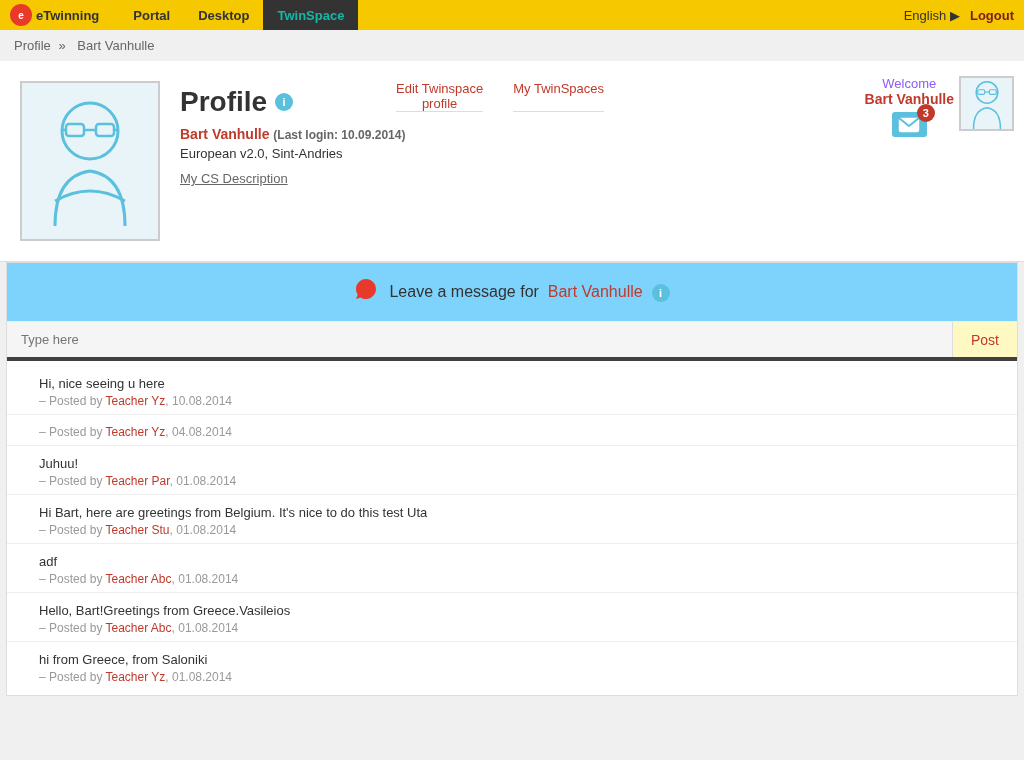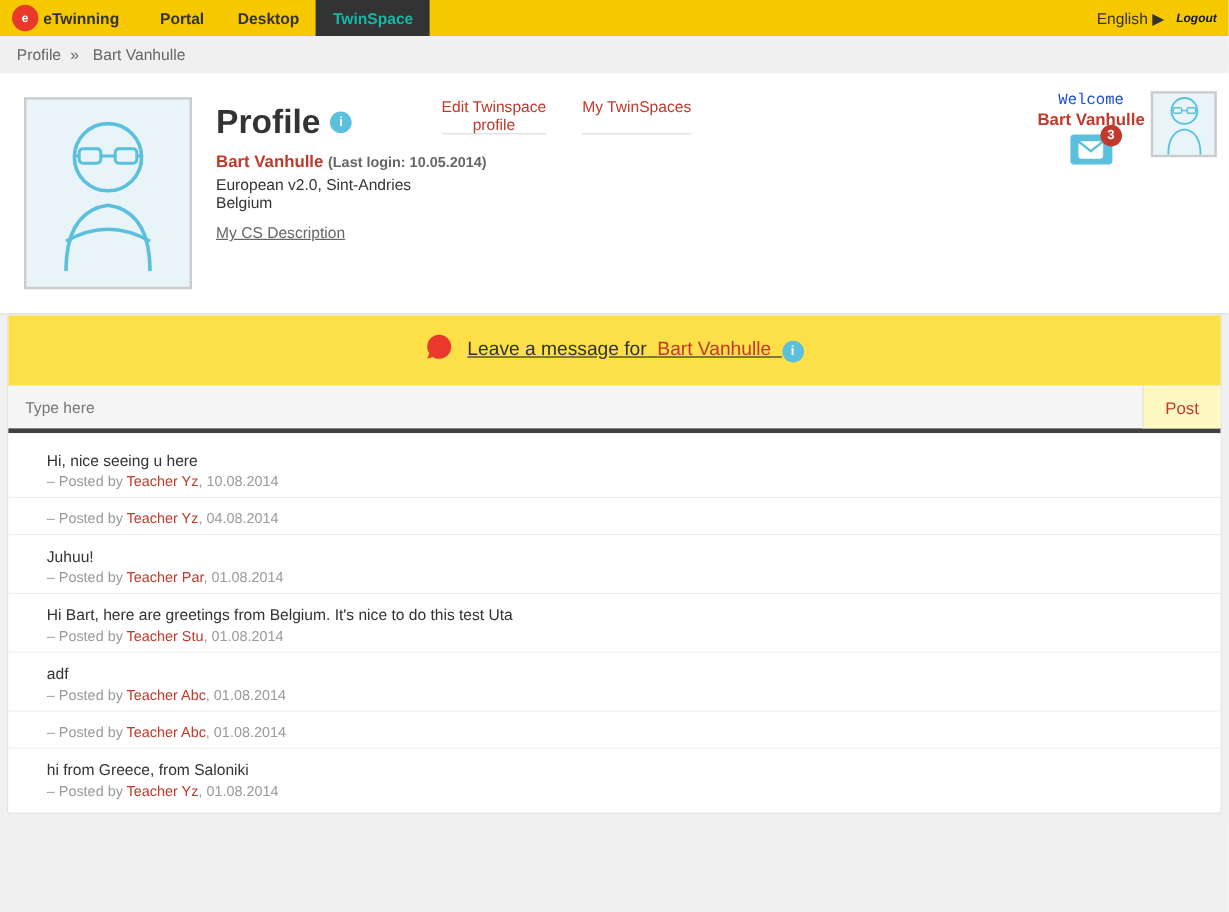--- a/index.html
+++ b/index.html
@@ -61,25 +61,24 @@
       display: flex;
       align-items: center;
       gap: 10px;
     }
     .nav-right .lang {
       font-size: 13px;
       color: #333;
       cursor: pointer;
     }
     .nav-right .logout {
-      font-size: 10px;
-      color: #0f172a;
-      cursor: pointer;
-      font-weight: bold;
-      font-style: italic;
+      font-size: 13px;
+      color: #7f1d1d;
+      cursor: pointer;
+      font-weight: bold;
     }
 
     
     .breadcrumb {
       padding: 8px 14px;
       font-size: 13px;
       color: #666;
       background: #f0f0f0;
       border-radius: 10px;
     }
@@ -162,42 +161,41 @@
     }
     .profile-desc {
       font-size: 13px;
       color: #666;
       margin-top: 10px;
       text-decoration: underline;
     }
     .profile-links {
       position: absolute;
       top: 20px;
-      left: 368px;
+      left: 396px;
       display: flex;
       gap: 30px;
     }
     .profile-link {
       color: #c0392b;
       font-size: 13px;
       text-decoration: none;
       cursor: pointer;
       border-bottom: 1px solid #ddd;
       text-align: center;
     }
     .welcome-area {
       position: absolute;
       top: 15px;
       right: 70px;
       text-align: center;
     }
     .welcome-text {
       font-size: 13px;
-      color: #1d4ed8;
-      font-family: Liberation Mono, monospace;
+      color: #8b5cf6;
     }
     .welcome-name {
       color: #c0392b;
       font-weight: bold;
       font-size: 14px;
     }
     .mail-badge {
       position: relative;
       display: inline-flex;
       align-items: center;
@@ -235,28 +233,27 @@
       right: 10px;
       width: 55px;
       height: 55px;
       border: 2px solid #ccc;
       background: #e8f4f8;
       display: flex;
       align-items: center;
       justify-content: center;
     }
     .message-header {
-      background: #fde047;
+      background: #7dd3fc;
       padding: 14px 20px;
       display: flex;
       align-items: center;
       justify-content: center;
       border-bottom: 1px solid #eee;
       gap: 11px;
-      text-decoration: underline;
     }
     .message-icon {
       color: #e8392a;
       font-size: 22px;
     }
     .message-title {
       font-size: 16px;
       color: #333;
     }
     .message-name-link {
@@ -365,24 +362,23 @@
     </svg>
   </div>
 
   <div class="profile-info">
     <div class="profile-title">
       <span>Profile</span>
       <span class="info-icon">i</span>
     </div>
     <div class="profile-name">
       <span>Bart Vanhulle</span>
-      <span class="last-login">(Last login: 10.05.2014)</span>
+      <span class="last-login">(Last login: 10.09.2014)</span>
     </div>
     <div class="profile-location">European v2.0, Sint-Andries</div>
-    <div class="profile-country">Belgium</div>
     <div class="profile-desc">My CS Description</div>
   </div>
 
   <div class="profile-links">
     <a class="profile-link">
       <span>Edit Twinspace</span><br>
       <span>profile</span>
     </a>
     <a class="profile-link">My TwinSpaces</a>
   </div>
@@ -448,20 +444,21 @@
   </div>
         <div class="message-item">
     <div class="message-text">Hi Bart, here are greetings from Belgium. It's nice to do this test Uta</div>
     <div class="message-meta">– Posted by <a>Teacher Stu</a>, 01.08.2014</div>
   </div>
         <div class="message-item">
     <div class="message-text">adf</div>
     <div class="message-meta">– Posted by <a>Teacher Abc</a>, 01.08.2014</div>
   </div>
         <div class="message-item">
+    <div class="message-text">Hello, Bart!Greetings from Greece.Vasileios</div>
     <div class="message-meta">– Posted by <a>Teacher Abc</a>, 01.08.2014</div>
   </div>
         <div class="message-item">
     <div class="message-text">hi from Greece, from Saloniki</div>
     <div class="message-meta">– Posted by <a>Teacher Yz</a>, 01.08.2014</div>
   </div>
       </div>
   </div>
 </div>
 

